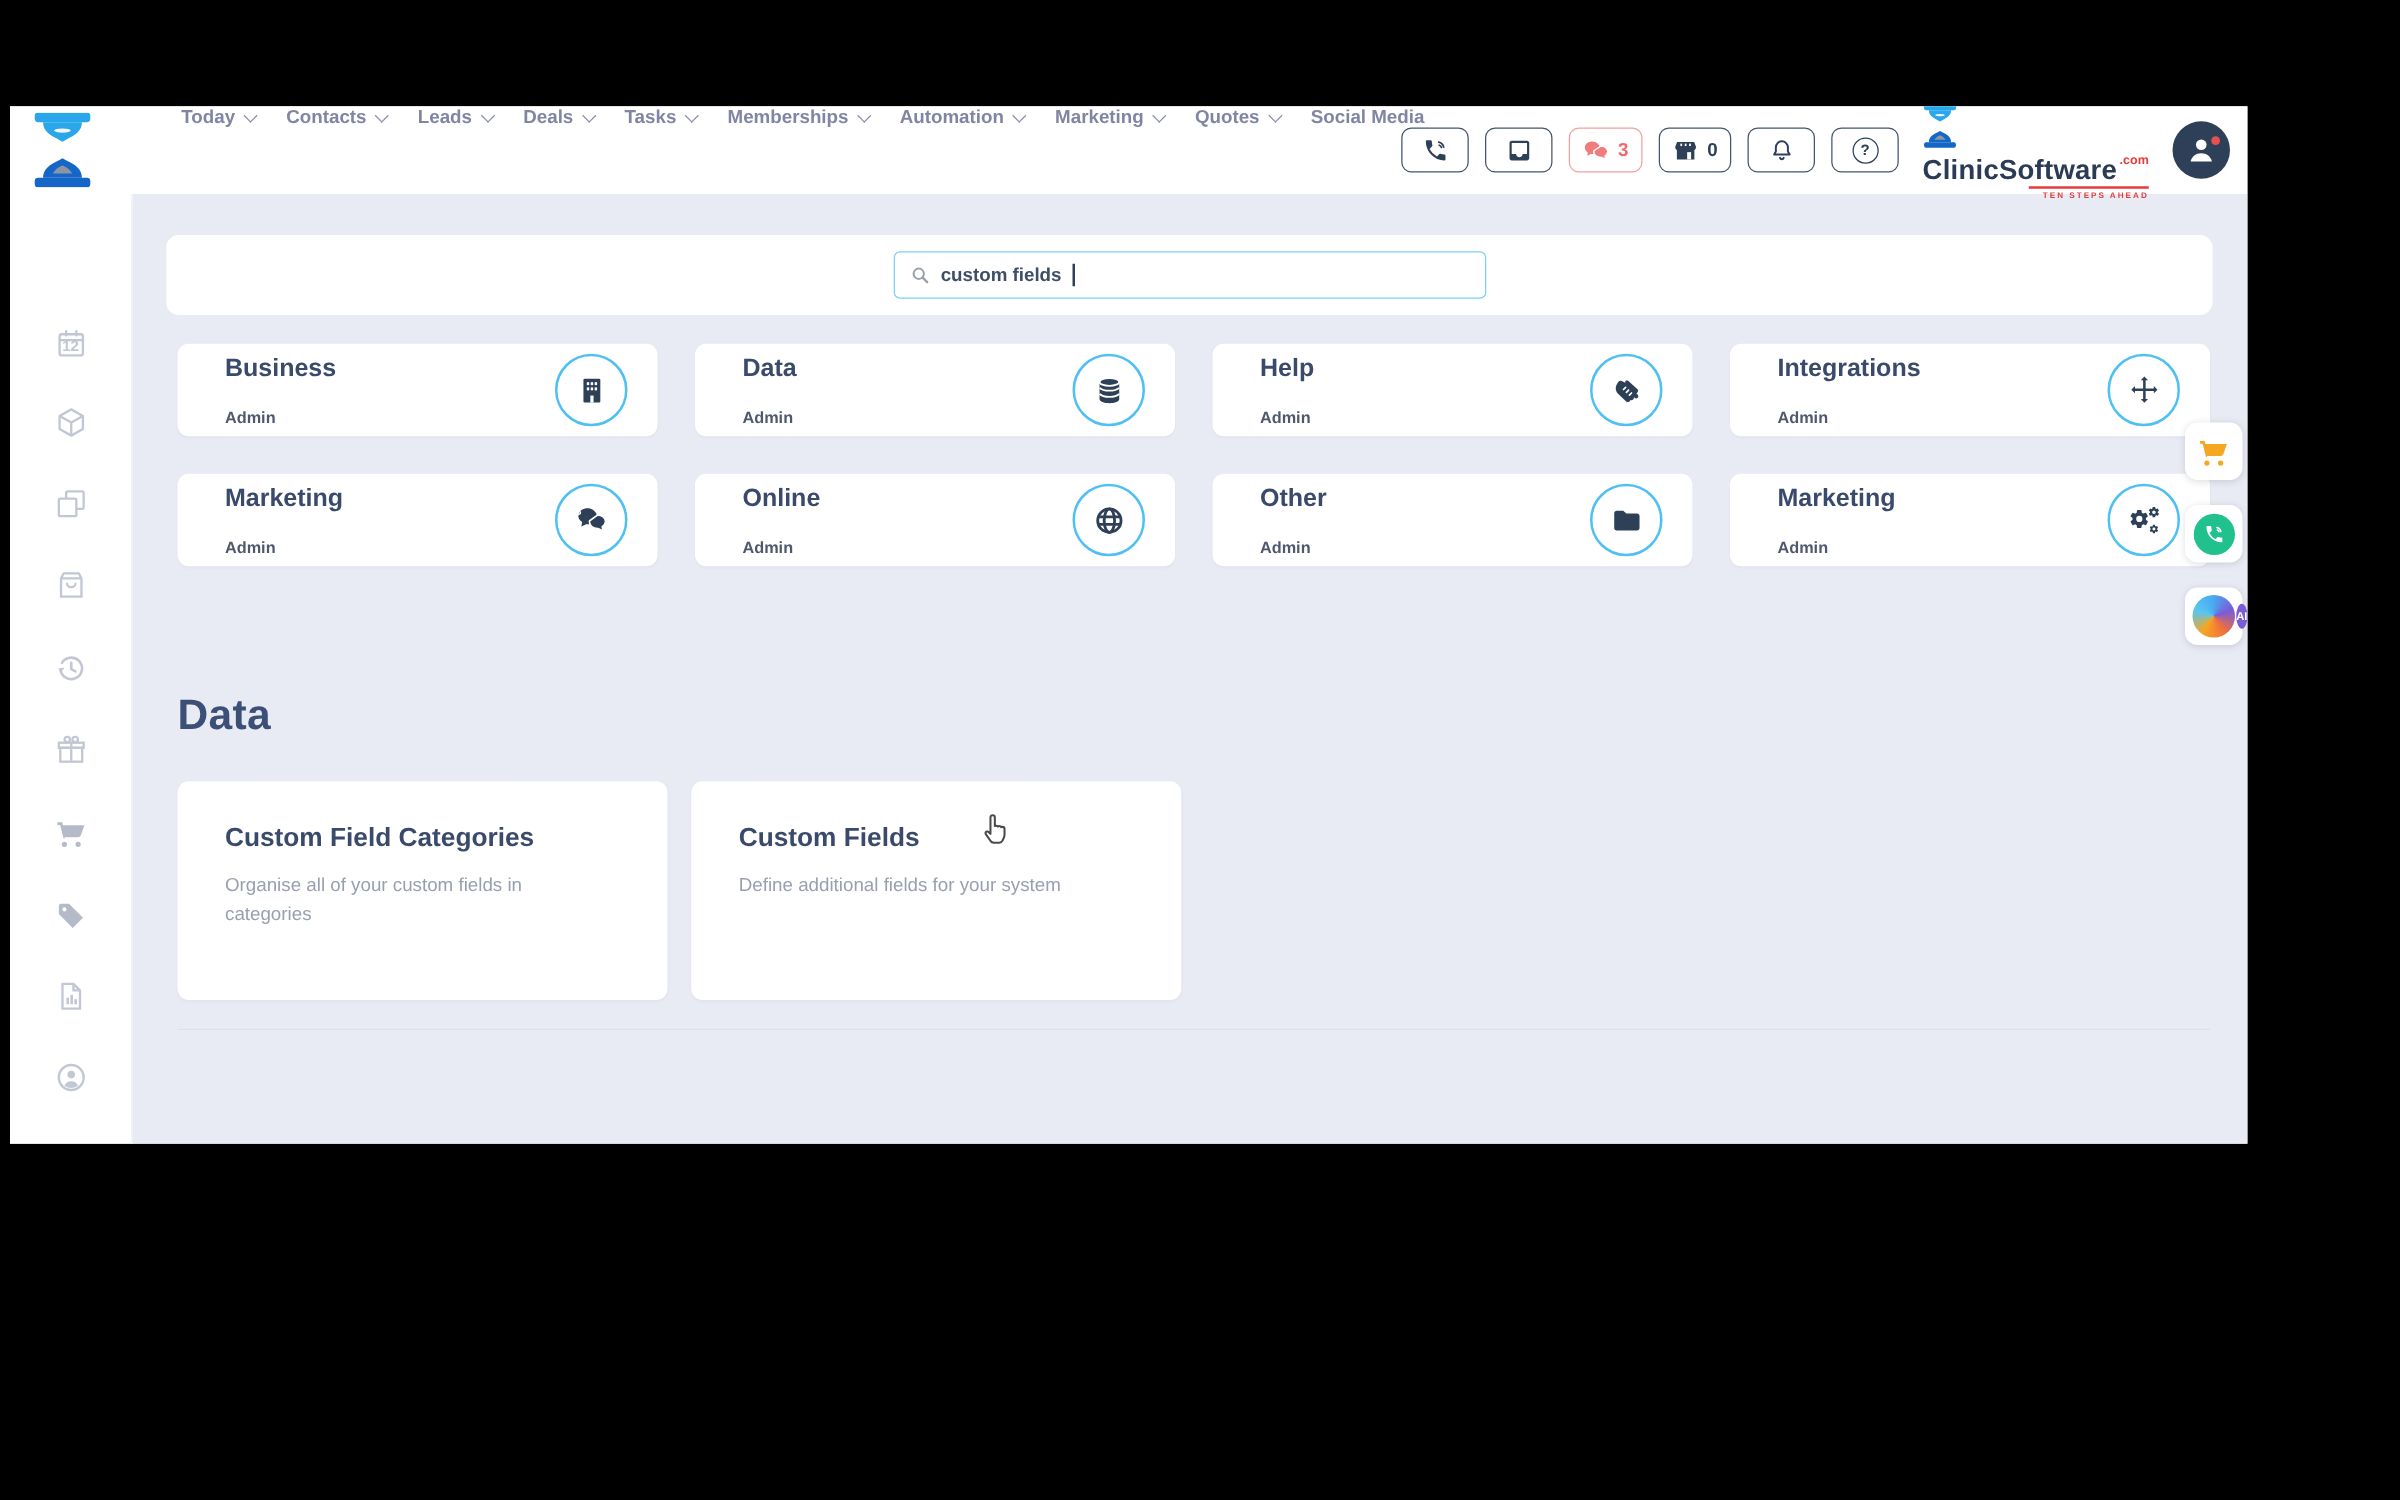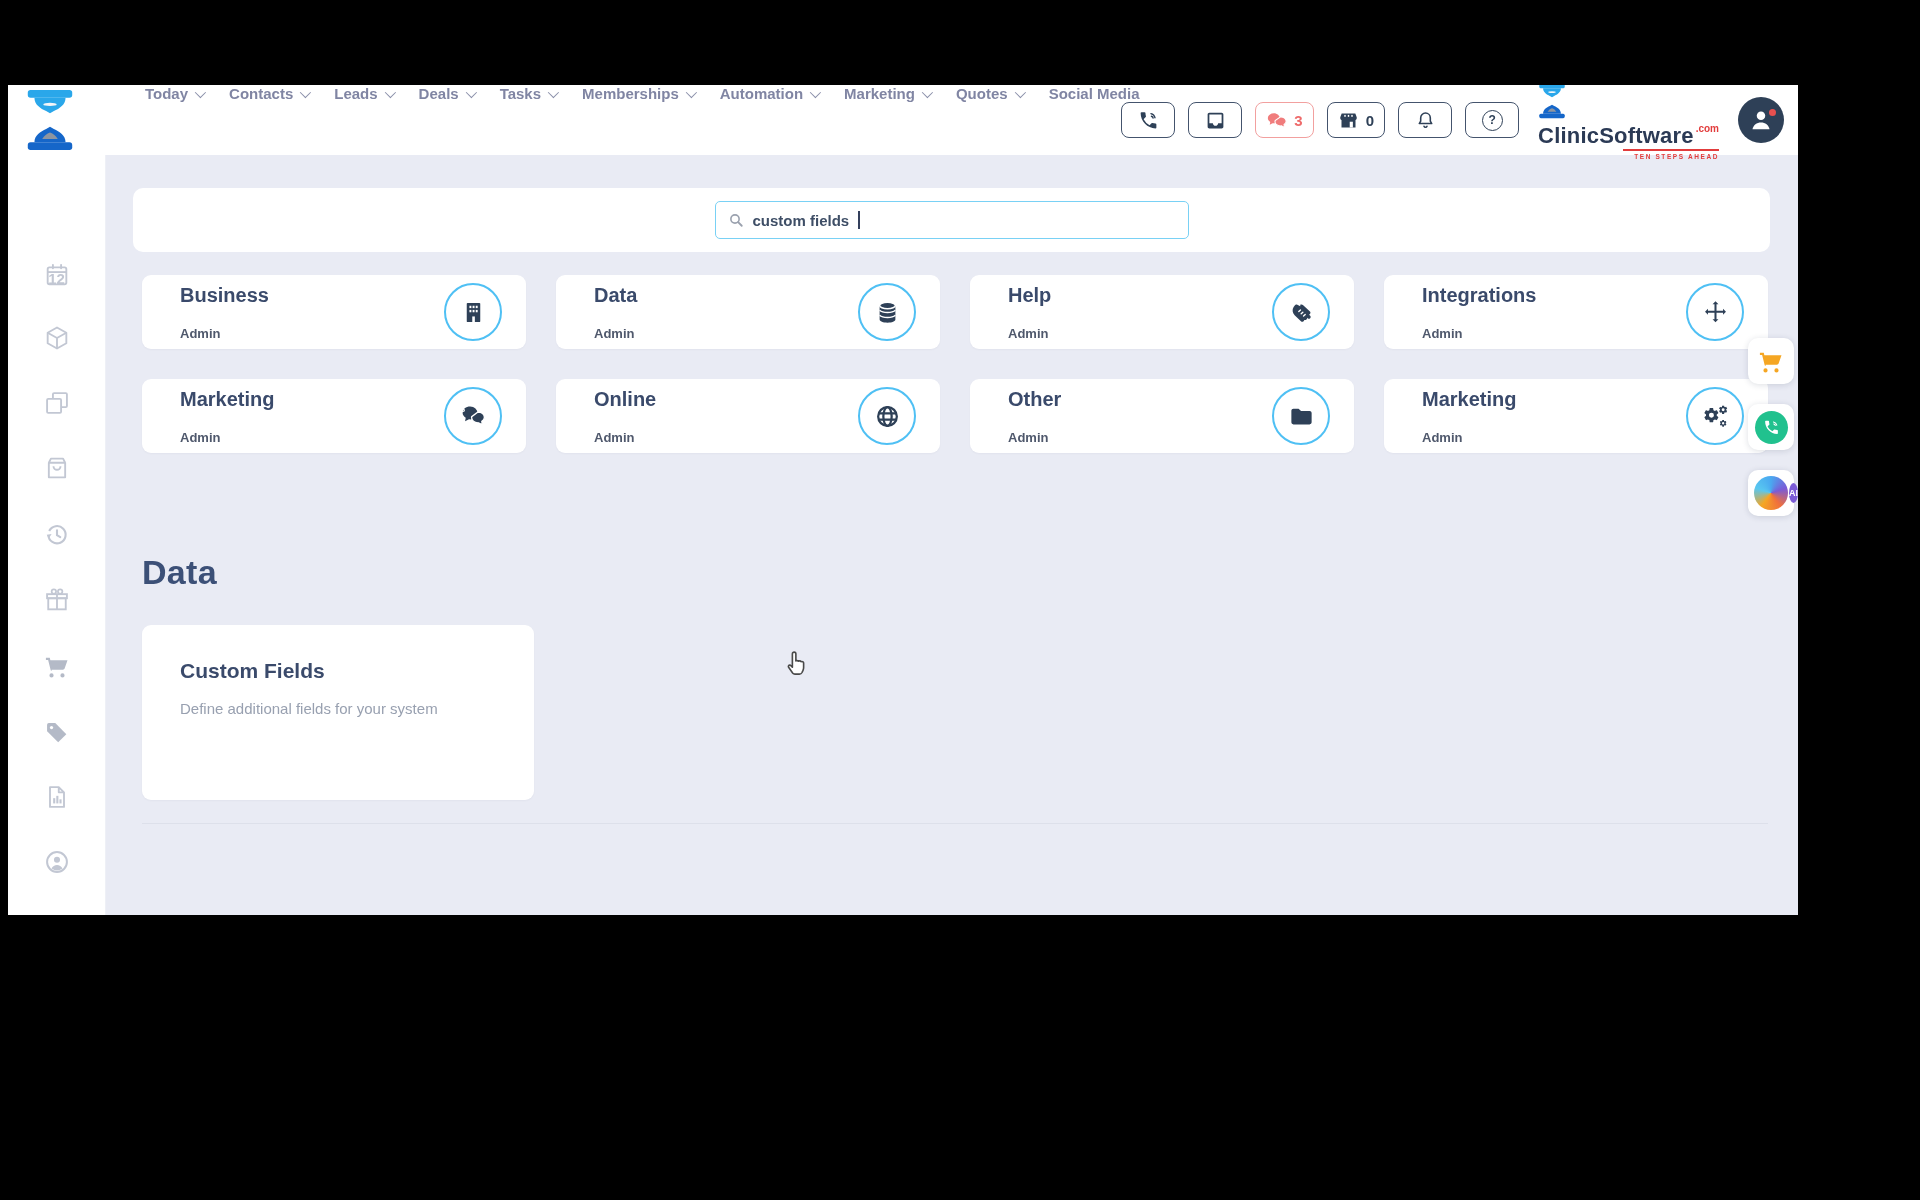--- a/index.html
+++ b/index.html
@@ -33,21 +33,21 @@
   .brand-tag{font-size:6.5px;letter-spacing:1.6px;color:#e23c3c;font-weight:bold;margin-top:2px;}
   .avatar{width:46px;height:46px;border-radius:50%;background:#2e4057;display:flex;align-items:center;justify-content:center;cursor:pointer;position:relative;}
   .avatar svg{width:30px;height:30px;color:#fff;}
   .avatar .dot{position:absolute;right:8px;top:12px;width:7px;height:7px;border-radius:50%;background:#e8504f;}
 
   
   .sidebar{position:absolute;left:0;top:70px;width:97px;height:760px;background:#fff;border-right:1px solid #eef0f6;z-index:4;}
   .side-ic{position:absolute;left:50%;transform:translateX(-50%);width:28px;height:28px;color:#c2c7d3;cursor:pointer;}
   .side-ic svg{width:28px;height:28px;}
   .side-ic.filled{color:#b4bac7;}
-  .cal-num{position:absolute;left:0;top:9px;width:100%;text-align:center;font-size:15px;font-weight:bold;color:#c2c7d3;}
+  .cal-num{position:absolute;left:0;top:9px;width:100%;text-align:center;font-size:12px;font-weight:bold;color:#c2c7d3;}
 
   
   .content{position:absolute;left:97px;top:70px;width:1693px;height:760px;background:#e9ebf4;}
   .search-panel{position:absolute;left:28px;top:33px;width:1637px;height:64px;background:#fff;border-radius:10px;
     display:flex;align-items:center;justify-content:center;}
   .search-box{width:474px;height:38px;border:1.6px solid #79d1f5;border-radius:5px;background:#fff;
     display:flex;align-items:center;padding:0 12px;box-sizing:border-box;gap:9px;cursor:text;}
   .search-box svg{width:16px;height:16px;color:#9aa1ae;}
   .search-text{font-size:15px;font-weight:bold;color:#3e4e66;}
   .caret-bar{width:1.5px;height:18px;background:#33405c;}
@@ -476,20 +476,24 @@
               <use href="#i-gear" width="11" height="11" x="18" y="2"></use>
               <use href="#i-gear" width="9" height="9" x="19" y="18"></use>
             </svg>
           </div>
         </div>
       </div>
 
       <h2 class="section-title">Data</h2>
 
       <div class="res-row">
+        <div class="res-card">
+          <h3 class="res-title">Custom Field Categories</h3>
+          <p class="res-desc">Organise all of your custom fields in categories</p>
+        </div>
         <div class="res-card">
           <h3 class="res-title">Custom Fields</h3>
           <p class="res-desc">Define additional fields for your system</p>
         </div>
       </div>
 
       <div class="hrule"></div>
 
       <svg class="hand-cursor">
           <use href="#i-hand" width="30" height="30"></use>

